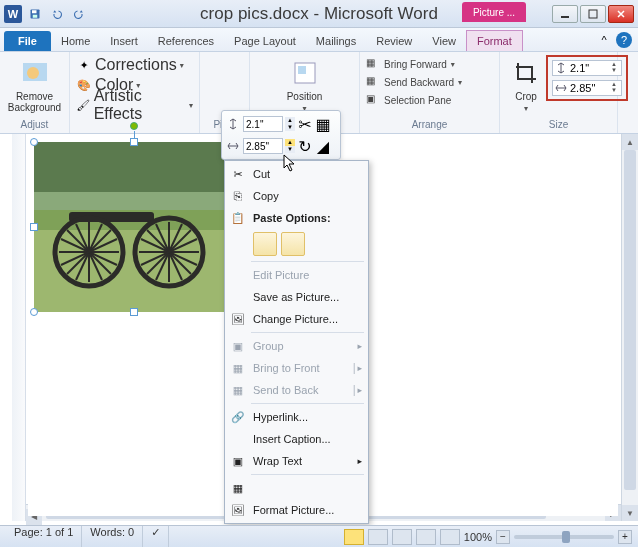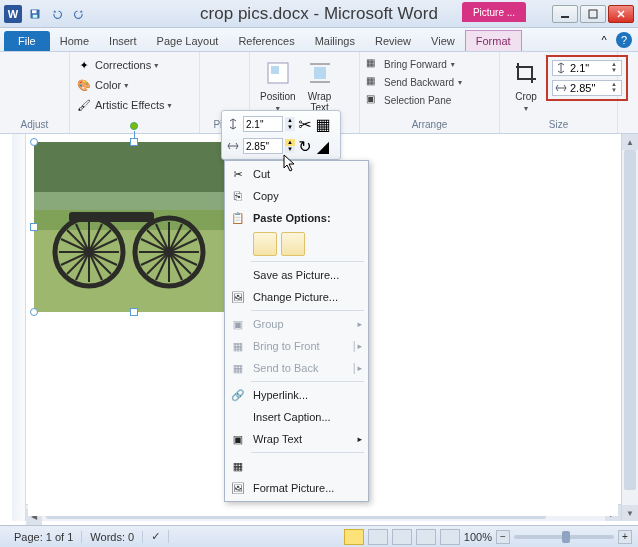--- a/index.html
+++ b/index.html
@@ -12,34 +12,34 @@
 .qat-btn svg { width: 12px; height: 12px; }
 .title-text { position: absolute; left: 50%; transform: translateX(-50%); font-size: 17px; color: #3b3b3b; }
 .tb-right { margin-left: auto; display: flex; gap: 2px; }
 .win-btn { width: 26px; height: 18px; border: 1px solid #9aa; background: linear-gradient(#f4f6f9,#dde5ef); display: flex; align-items: center; justify-content: center; border-radius: 2px; cursor: pointer; }
 .win-btn.close { background: linear-gradient(#f28b82,#d93025); border-color: #a52714; color: #fff; }
 .win-btn svg { width: 10px; height: 10px; }
 
 .picture-tab { position: absolute; top: 2px; right: 112px; width: 64px; height: 20px; background: #d63384; color: #fff; font-size: 10px; display: flex; align-items: center; justify-content: center; border-radius: 3px 3px 0 0; }
 
 .ribbon-tabs { height: 24px; background: linear-gradient(#f4f8fd,#e8eef7); display: flex; align-items: flex-end; padding-left: 4px; border-bottom: 1px solid #c5d2e3; font-size: 11px; position: relative; }
-.file-tab { background: #1e73be; color: #fff; padding: 4px 14px; border-radius: 3px 3px 0 0; cursor: pointer; }
+.file-tab { background: #1e73be; color: #fff; padding: 4px 14px; border-radius: 3px 3px 0 0; cursor: pointer; font-weight: bold; }
 .tab { padding: 4px 10px; color: #444; cursor: pointer; }
 .tab.active { background: #f0e0f0; border: 1px solid #c890c8; border-bottom: none; color: #8b2c6b; }
 .help-icons { position: absolute; right: 6px; top: 4px; display: flex; gap: 4px; }
 .help-icons span { width: 16px; height: 16px; display: flex; align-items: center; justify-content: center; font-size: 11px; cursor: pointer; }
 
 .ribbon { height: 82px; background: #f3f5f9; border-bottom: 1px solid #c5d2e3; display: flex; font-size: 11px; }
 .group { border-right: 1px solid #dbe3ee; padding: 3px 6px 0 6px; display: flex; flex-direction: column; position: relative; }
 .group-label { position: absolute; bottom: 3px; left: 0; right: 0; text-align: center; color: #6a7a90; font-size: 10px; }
 .big-btn { display: flex; flex-direction: column; align-items: center; gap: 2px; padding: 2px 4px; cursor: pointer; color: #333; }
 .big-btn .ico { width: 32px; height: 32px; display: flex; align-items: center; justify-content: center; }
 .big-btn .lbl { font-size: 10px; text-align: center; line-height: 11px; }
 .row { display: flex; align-items: center; gap: 3px; height: 20px; }
-.small-lbl { font-size: 11px; color: #333; }
+.small-lbl { font-size: 16px; color: #333; }
 .drop { font-size: 8px; color: #555; }
 .small-ico { width: 16px; height: 16px; display: flex; align-items: center; justify-content: center; }
 
 .arrange-row { display: flex; align-items: center; gap: 4px; height: 18px; font-size: 10px; color: #444; cursor: pointer; }
 .align-ico { width: 14px; height: 14px; }
 
 .size-group { padding-right: 10px; }
 .size-box { border: 2px solid #c0392b; padding: 3px 4px; display: flex; flex-direction: column; gap: 4px; }
 .size-row { display: flex; align-items: center; gap: 3px; background: #fff; border: 1px solid #b8c4d4; padding: 1px 2px; }
 .size-input { width: 36px; border: none; font-size: 11px; outline: none; }
@@ -84,21 +84,21 @@
 .ctx-menu { position: absolute; left: 224px; top: 160px; width: 145px; background: #f7f8fa; border: 1px solid #a8b6c8; box-shadow: 2px 2px 6px rgba(0,0,0,0.25); font-size: 11px; padding: 2px 0; }
 .ctx-item { display: flex; align-items: center; height: 22px; padding: 0 6px 0 28px; position: relative; cursor: pointer; color: #222; }
 .ctx-item.disabled { color: #9aa3af; cursor: default; }
 .ctx-item.bold { font-weight: bold; }
 .ctx-item .arrow { position: absolute; right: 6px; font-size: 9px; }
 .ctx-item .ico { position: absolute; left: 4px; width: 18px; height: 18px; display:flex; align-items:center; justify-content:center; }
 .ctx-sep { height: 1px; background: #d6dde7; margin: 2px 4px 2px 26px; }
 .ctx-icons { display: flex; gap: 4px; padding: 3px 6px 3px 28px; }
 .paste-ico { width: 24px; height: 24px; border: 1px solid #e0c068; background: linear-gradient(#fdf5dc,#f5e4a8); border-radius: 2px; cursor:pointer; }
 
-.status-bar { position: absolute; bottom: 0; left: 0; right: 0; height: 22px; background: linear-gradient(#e8eef7,#d6e2f2); border-top: 1px solid #b8c4d4; display: flex; align-items: center; font-size: 11px; padding: 0 6px; color: #333; }
+.status-bar { position: absolute; bottom: 0; left: 0; right: 0; height: 22px; background: linear-gradient(#e8eef7,#d6e2f2); border-top: 1px solid #b8c4d4; display: flex; font-size: 11px; padding: 0 6px; color: #333; }
 .status-bar .sec { padding: 0 8px; border-right: 1px solid #c0ccdb; }
 .status-right { margin-left: auto; display: flex; align-items: center; gap: 4px; }
 .view-btn { width: 20px; height: 16px; background: #dde5ef; border: 1px solid #b0bccb; cursor:pointer; }
 .view-btn.active { background: #fde27a; border-color:#d4b030; }
 .zoom-slider { width: 100px; height: 4px; background: #c0ccdb; position: relative; border-radius:2px; }
 .zoom-thumb { position: absolute; left: 48px; top: -4px; width: 8px; height: 12px; background: #8ea4c0; border-radius: 2px; }
 .zoom-btn { width: 14px; height: 14px; background: #dde5ef; border:1px solid #b0bccb; display:flex; align-items:center; justify-content:center; font-size:10px; cursor:pointer; }
 
 .cursor { position: absolute; left: 283px; top: 154px; pointer-events: none; z-index: 50; }
 </style>
@@ -146,34 +146,44 @@
           <path d="M2 2 L8 8 M8 2 L2 8" stroke="#fff" stroke-width="1.5"></path>
         </svg>
       </div>
   </div>
 </div>
 
 <div class="ribbon-tabs">
   <div class="file-tab">File</div>
   <div class="tab">Home</div>
   <div class="tab">Insert</div>
+  <div class="tab">References</div>
   <div class="tab">Page Layout</div>
-  <div class="tab">References</div>
   <div class="tab">Mailings</div>
   <div class="tab">Review</div>
   <div class="tab">View</div>
   <div class="tab active">Format</div>
   <div class="help-icons">
     <span>^</span>
     <span style="background:#1e73be;color:#fff;border-radius:50%;">?</span>
   </div>
 </div>
 
 <div class="ribbon">
   <div class="group" style="width:70px">
+    <div class="big-btn">
+      <div class="ico">
+          <svg width="32" height="32">
+            <rect x="4" y="6" width="24" height="18" fill="#b8d8f0"></rect>
+            <circle cx="14" cy="16" r="6" fill="#f4c97b"></circle>
+          </svg>
+        </div>
+      <div class="lbl" style="white-space:pre-line">Remove
+Background</div>
+    </div>
     <div class="group-label">Adjust</div>
   </div>
   <div class="group" style="width:130px">
     <div class="row">
         <span class="small-ico">✦</span>
         <span class="small-lbl">Corrections</span>
         <span class="drop">▾</span>
       </div>
     <div class="row">
         <span class="small-ico">🎨</span>
@@ -182,21 +192,21 @@
       </div>
     <div class="row">
         <span class="small-ico">🖌</span>
         <span class="small-lbl">Artistic Effects</span>
         <span class="drop">▾</span>
       </div>
   </div>
   <div class="group" style="width:50px">
     <div class="group-label">Pictu</div>
   </div>
-  <div class="group" style="width:110px;display:flex;flex-direction:row">
+  <div class="group" style="width:110px;display:flex;flex-direction:column">
     <div class="big-btn">
       <div class="ico">
           <svg width="28" height="28">
             <rect x="4" y="4" width="20" height="20" fill="#fff" stroke="#99b"></rect>
             <rect x="7" y="7" width="8" height="8" fill="#b8d8f0"></rect>
           </svg>
         </div>
       <div class="lbl">Position</div>
         <span class="drop">▾</span>
     </div>
@@ -370,20 +380,23 @@
     </div>
   <div class="ctx-item bold">
       <span class="ico">📋</span>
       <span>Paste Options:</span>
     </div>
   <div class="ctx-icons">
     <div class="paste-ico"></div>
     <div class="paste-ico"></div>
   </div>
   <div class="ctx-sep"></div>
+  <div class="ctx-item disabled">
+      <span>Edit Picture</span>
+    </div>
   <div class="ctx-item">
       <span>Save as Picture...</span>
     </div>
   <div class="ctx-item">
       <span class="ico">🖼</span>
       <span>Change Picture...</span>
     </div>
   <div class="ctx-sep"></div>
   <div class="ctx-item disabled">
       <span class="ico">▣</span>

